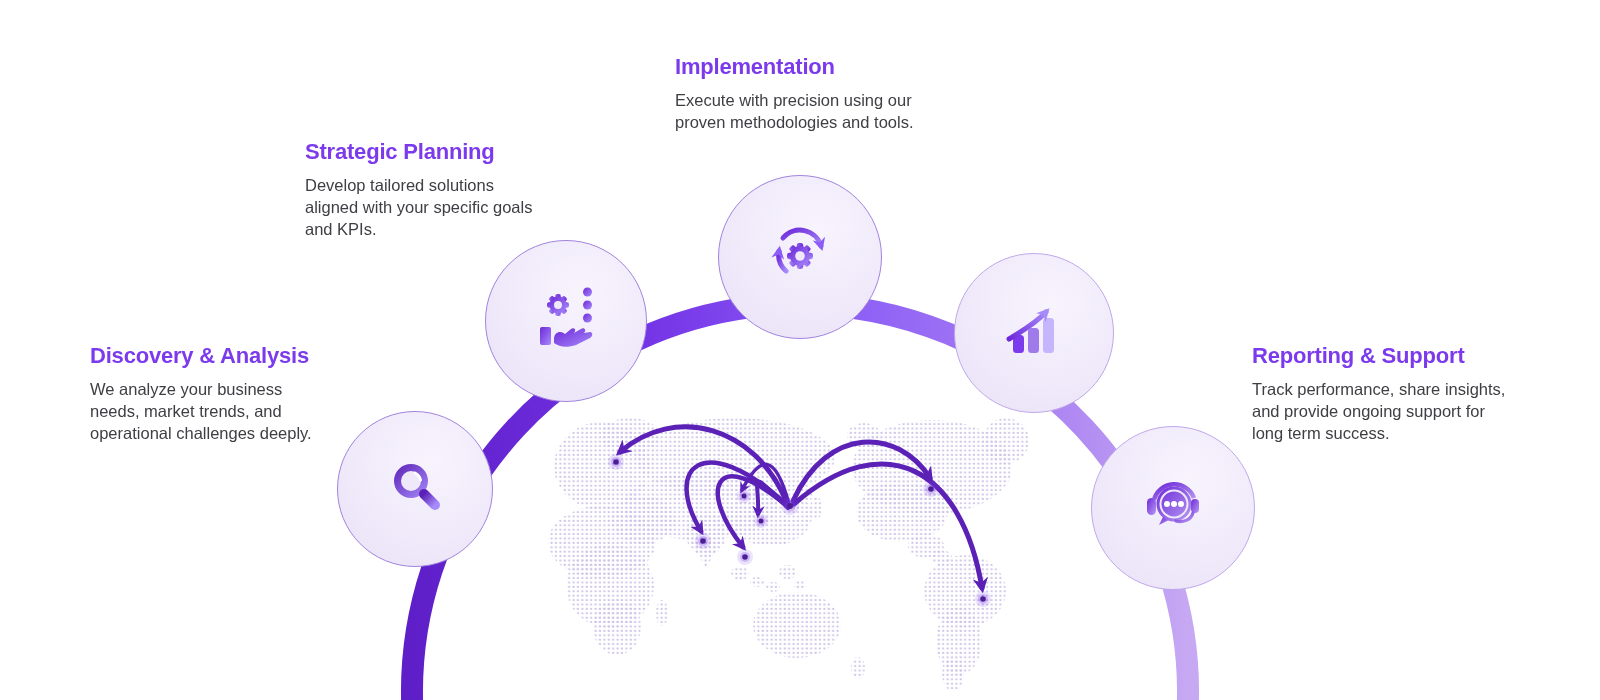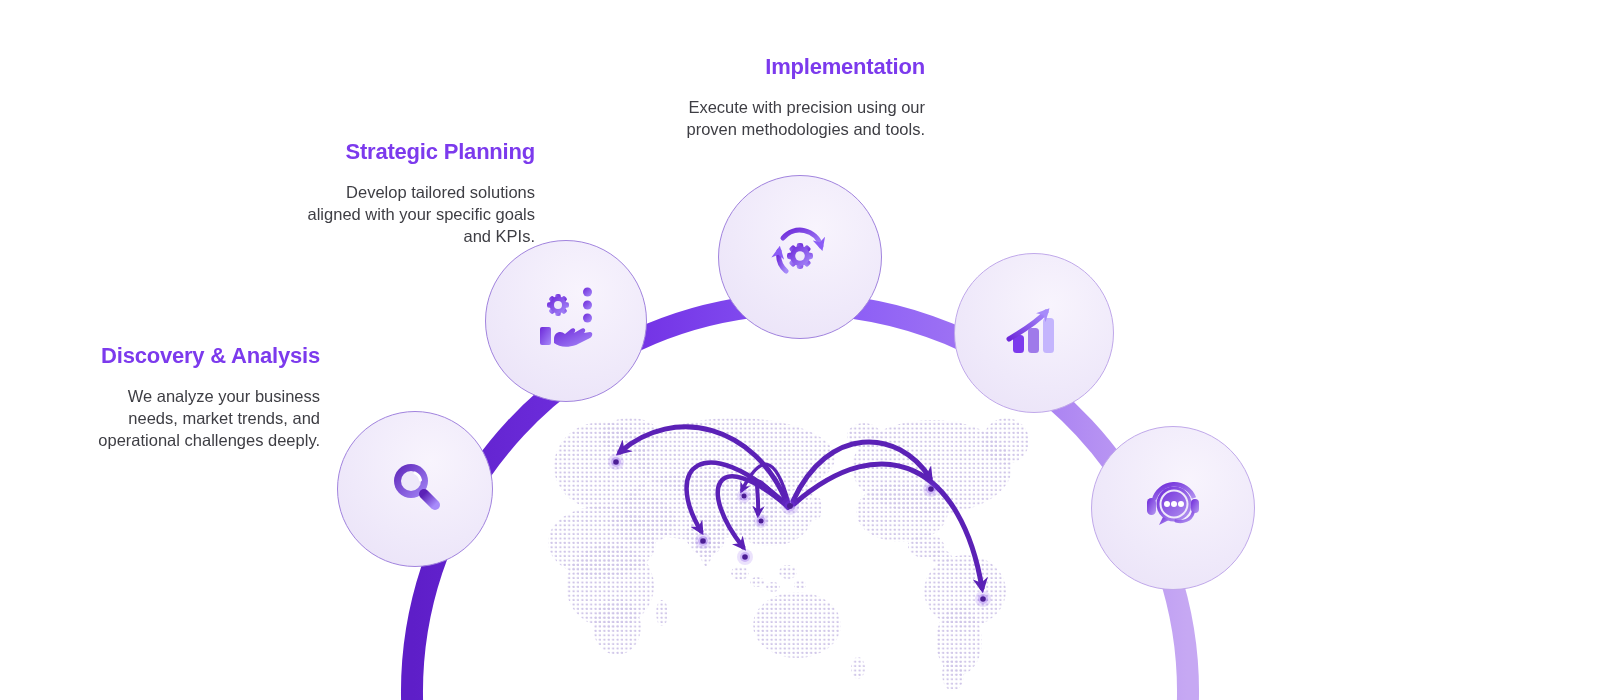--- a/index.html
+++ b/index.html
@@ -8,26 +8,26 @@
     font-family:"Liberation Sans", sans-serif;
   }
   #bg-layer{position:absolute;left:0;top:0;width:1600px;height:700px;z-index:1;}
   .node{
     position:absolute;z-index:3;border-radius:50%;box-sizing:border-box;
     background:radial-gradient(circle at 60% 32%, #F8F4FD 0%, #EFE9FA 58%, #E9E1F7 100%);
     border:1.5px solid #A183DE;
     display:flex;align-items:center;justify-content:center;
   }
   .node.light{border-color:#C0A8EA;}
-  .step-text{position:absolute;z-index:4;text-align:right;}
+  .step-text{position:absolute;z-index:4;text-align:left;}
   .step-title{
     font-size:22px;font-weight:700;color:#7C3AED;letter-spacing:-0.2px;line-height:1.15;
   }
   .step-desc{
-    margin-top:18px;font-size:16.5px;line-height:1.33;color:#3E3E44;font-weight:400;
+    margin-top:11px;font-size:16.5px;line-height:1.33;color:#3E3E44;font-weight:400;
   }
   
   .pos-t-discovery{left:90px;top:343px;width:230px;}
   .pos-t-strategic{left:305px;top:139px;width:230px;}
   .pos-t-implementation{left:675px;top:54px;width:250px;}
   .pos-t-optimization{left:1015px;top:139px;width:320px;}
   .pos-t-reporting{left:1252px;top:343px;width:256px;}
   
   .pos-n-discovery{left:337px;top:411px;width:156px;height:156px;}
   .pos-n-strategic{left:485px;top:240px;width:162px;height:162px;}
@@ -290,14 +290,18 @@
   </div>
 
   <div class="step-text pos-t-implementation">
     <div class="step-title">Implementation</div>
     <div class="step-desc">Execute with precision using our proven methodologies and tools.</div>
   </div>
 
   <div class="step-text pos-t-optimization">
   </div>
 
+  <div class="step-text pos-t-reporting">
+    <div class="step-title">Reporting &amp; Support</div>
+    <div class="step-desc">Track performance, share insights, and provide ongoing support for long term success.</div>
+  </div>
 
 </div>
 
 </body></html>

